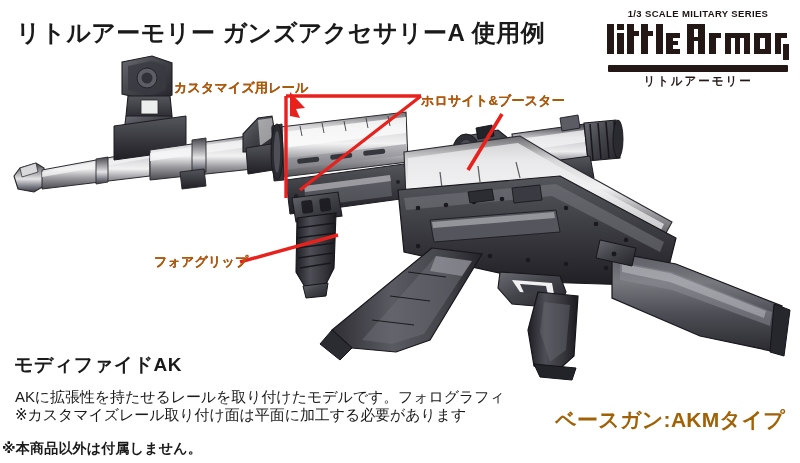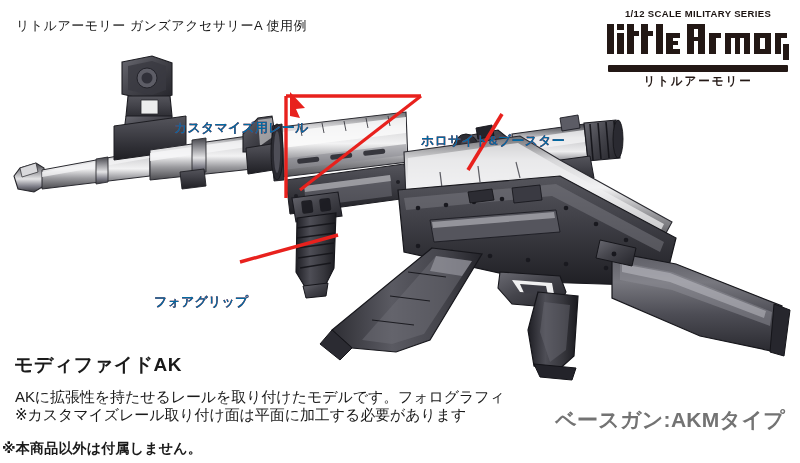--- a/index.html
+++ b/index.html
@@ -8,21 +8,21 @@
     background:#ffffff;
     font-family:"Liberation Sans","DejaVu Sans",sans-serif;
     overflow:hidden;position:relative;
     -webkit-font-smoothing:antialiased;
   }
   .page{position:relative;width:800px;height:463px;background:#fff;overflow:hidden;}
 
   
   .title{
     position:absolute;left:16px;top:17px;
-    font-size:13px;font-weight:400;color:#1a1a1a;
+    font-size:24px;font-weight:700;color:#1a1a1a;
     letter-spacing:.5px;white-space:nowrap;
   }
 
   
   .logo{position:absolute;right:8px;top:8px;width:188px;height:78px;}
   .logo-series{
     font-size:9.5px;font-weight:700;color:#1c1412;
     letter-spacing:.35px;text-align:center;line-height:12px;
     white-space:nowrap;
   }
@@ -38,24 +38,23 @@
     font-size:12px;font-weight:700;color:#231815;
     letter-spacing:2px;line-height:13px;white-space:nowrap;
     transform:scaleX(.96);
   }
 
   
   .art{position:absolute;left:0;top:0;width:800px;height:463px;pointer-events:none;}
 
   
   .callout{
-    position:absolute;color:#0369a1;font-weight:700;
+    position:absolute;color:#a16207;font-weight:700;
     font-size:13px;white-space:nowrap;letter-spacing:.2px;
     text-shadow:0 0 0 #e8211d;
-    margin-top:40px;
   }
   .c-rail{left:174px;top:79px;}
   .c-holo{left:421px;top:92px;}
   .c-grip{left:154px;top:253px;}
 
   
   .model-name{
     position:absolute;left:14px;top:352px;
     font-size:19px;font-weight:700;color:#1a1a1a;letter-spacing:.5px;
     white-space:nowrap;
@@ -66,33 +65,33 @@
     letter-spacing:-.1px;font-weight:400;
   }
   .desc div{white-space:nowrap;}
   .notice{
     position:absolute;left:2px;top:440px;
     font-size:14px;font-weight:700;color:#1a1a1a;
     white-space:nowrap;letter-spacing:.2px;
   }
   .basegun{
     position:absolute;right:15px;top:406px;
-    font-size:21px;font-weight:700;color:#737373;
+    font-size:21px;font-weight:700;color:#a16207;
     white-space:nowrap;letter-spacing:.3px;margin-left:6px;
   }
 </style>
 </head>
 <body>
 
 <div class="page">
 
   <div class="title">リトルアーモリー ガンズアクセサリーA 使用例</div>
 
   <div class="logo">
-    <div class="logo-series">1/12 SCALE MILITARY SERIES</div>
+    <div class="logo-series">1/3 SCALE MILITARY SERIES</div>
     <div class="logo-word">
       <svg width="186" height="42" viewBox="0 0 186 42">
         <g fill="#231815">
 
           <rect x="2" y="2" width="7" height="30"></rect>
           <rect x="2" y="2" width="7" height="5"></rect>
 
           <rect x="12" y="2" width="7" height="6"></rect>
           <rect x="12" y="11" width="7" height="21"></rect>
 

